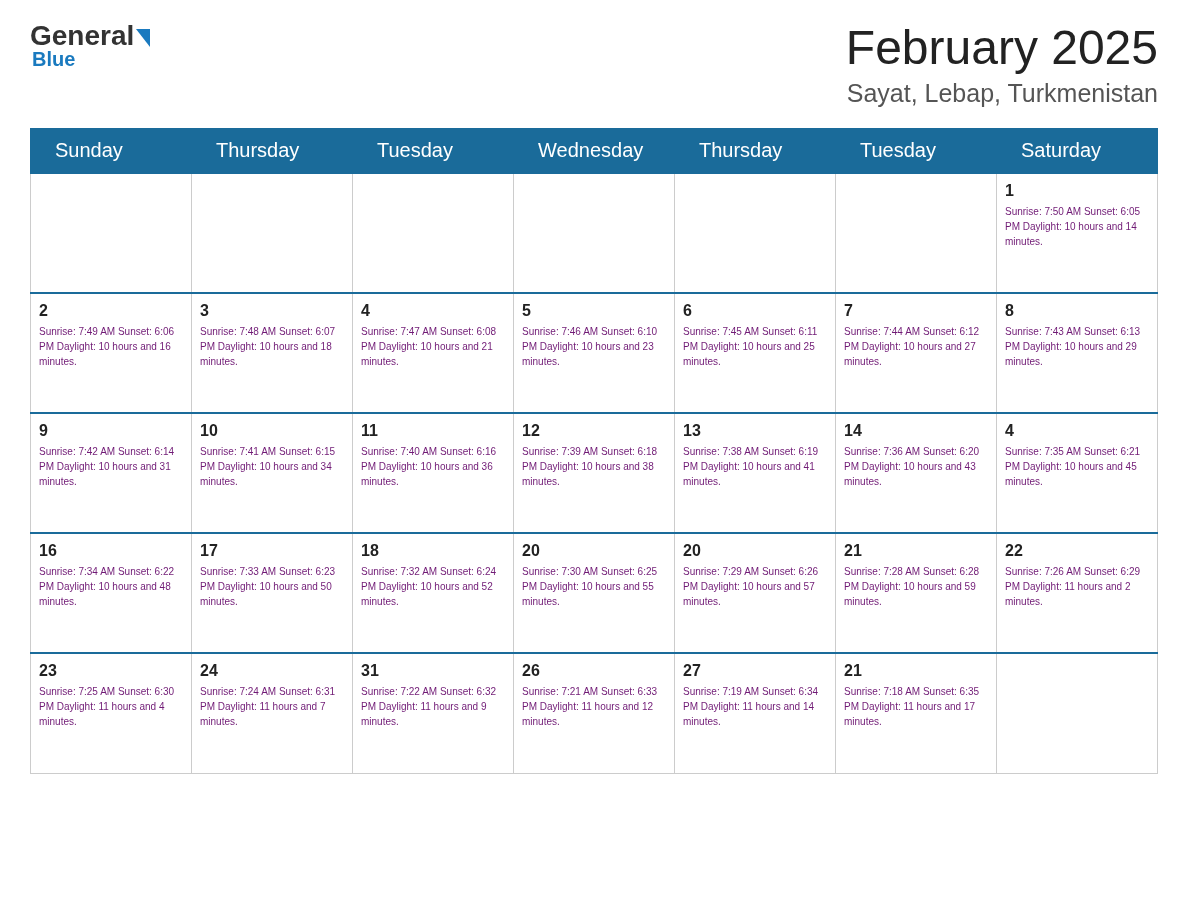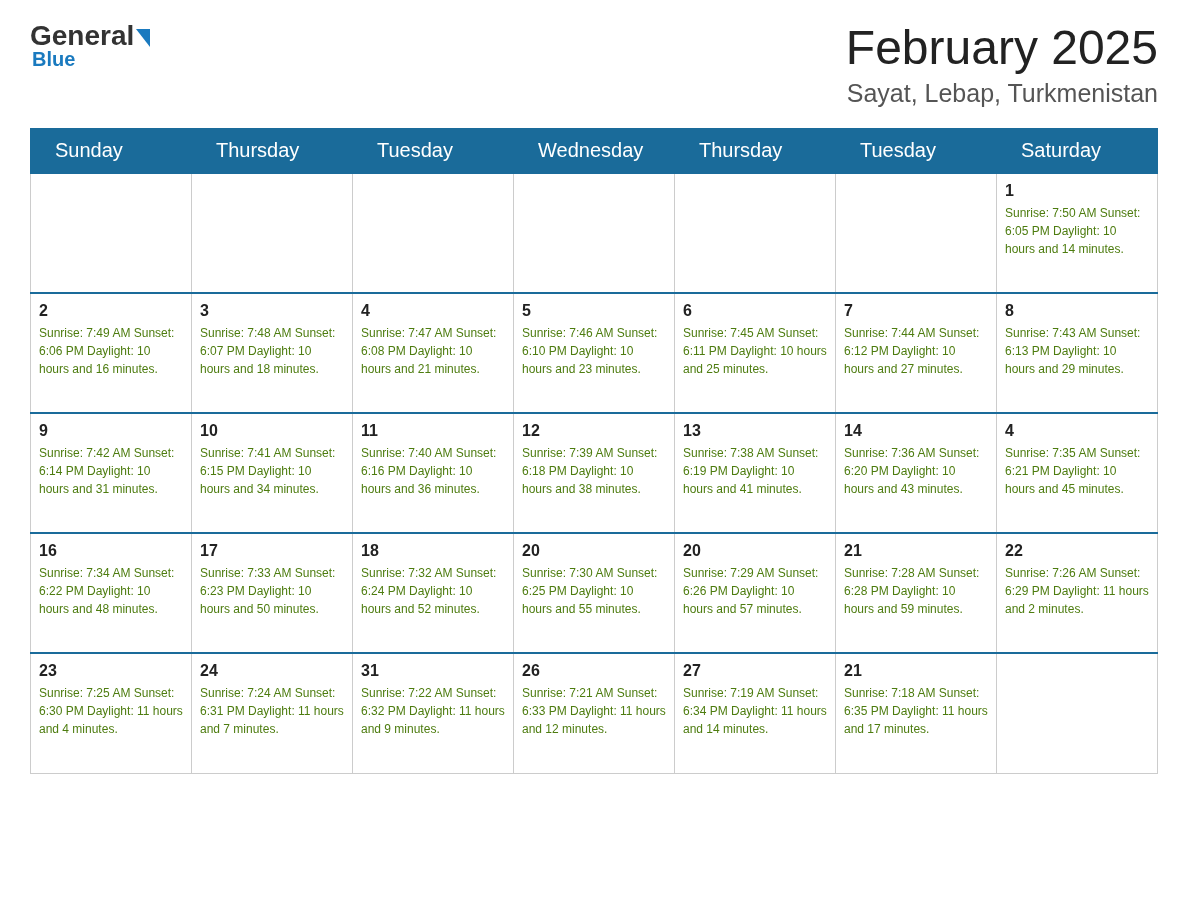--- a/index.html
+++ b/index.html
@@ -89,23 +89,23 @@
       border-right: 1px solid #ccc;
     }
     .day-number {
       font-size: 16px;
       font-weight: bold;
       color: #222;
       display: block;
       margin-bottom: 4px;
     }
     .day-info {
-      font-size: 12px;
+      font-size: 10px;
       line-height: 1.5;
-      color: #4d7c0f;
+      color: #701a75;
     }
     .empty-cell {
       background: #f9f9f9;
     }
   </style>
 </head>
 <body>
 
 <div class="header">
   <div class="logo">

